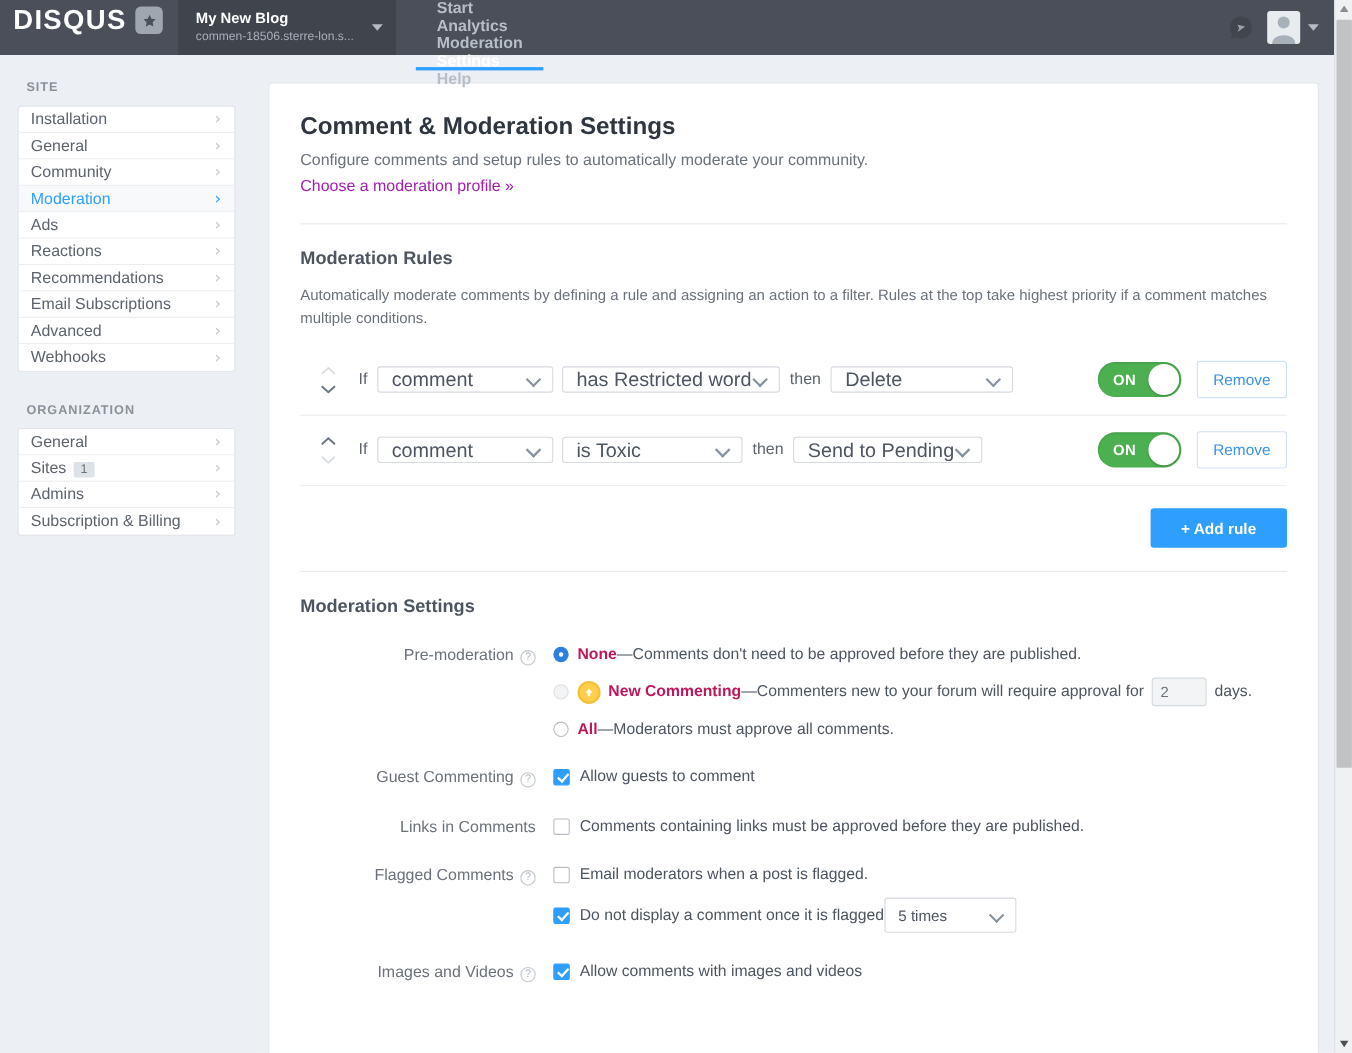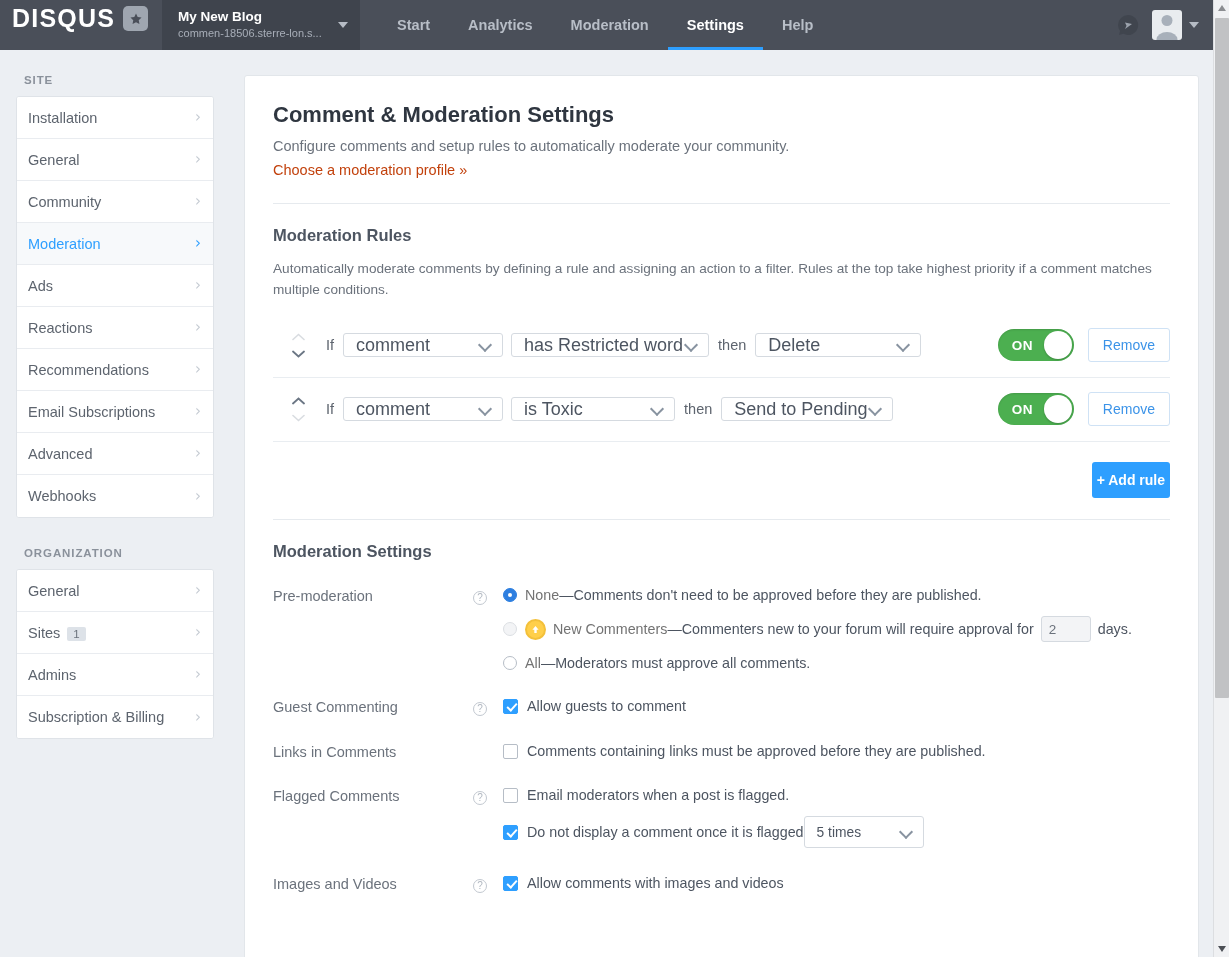--- a/index.html
+++ b/index.html
@@ -53,21 +53,21 @@
     line-height: 1.35; white-space: nowrap;
     overflow: hidden; text-overflow: ellipsis;
   }
   .caret-down {
     width: 0; height: 0; margin-left: 6px;
     border-left: 5px solid transparent;
     border-right: 5px solid transparent;
     border-top: 6px solid #b6bcc5;
   }
 
-  .mainnav { display: flex; align-items: stretch; margin-left: 18px; }
+  .mainnav { display: flex; align-items: stretch; margin-left: 18px; flex-direction: column; }
   .navitem {
     position: relative;
     display: flex; align-items: center;
     padding: 0 19px;
     color: #b8bec7; font-size: 14.5px; font-weight: bold;
     text-decoration: none; cursor: pointer;
     white-space: nowrap;
   }
   .navitem.active { color: #ffffff; }
   .navitem.active::after {
@@ -119,21 +119,21 @@
   }
   .side-heading.second { margin-top: 29px; }
   .side-group {
     background: #fff;
     border: 1px solid #dfe3e8;
     border-radius: 3px;
     overflow: hidden;
   }
   .side-item {
     display: flex; align-items: center;
-    height: 42px; padding: 0 12px 0 11px;
+    height: 24px; padding: 0 12px 0 11px;
     border-bottom: 1px solid #e9ecf0;
     color: #5d646e; font-size: 14.5px;
     cursor: pointer; background: #fff;
   }
   .side-item:last-child { border-bottom: none; }
   .side-item.active { color: #2e9fff; background: #f7f9fb; }
   .side-item-label { flex: 1; white-space: nowrap; }
   .side-chevron {
     font-size: 15px; color: #c4cad2; line-height: 1;
     font-family: "DejaVu Sans", sans-serif;
@@ -160,21 +160,21 @@
     min-height: 900px;
     padding: 0 28px;
   }
   .panel-head { padding: 26px 0 24px 0; border-bottom: 1px solid #e6eaee; }
   .page-title {
     font-size: 22px; color: #2f3640; font-weight: bold;
     margin: 0 0 10px 0;
   }
   .page-sub { font-size: 14.5px; color: #6b727c; margin-bottom: 7px; }
   .page-link {
-    font-size: 14.5px; color: #c2410c; text-decoration: none; cursor: pointer;
+    font-size: 14.5px; color: #a21caf; text-decoration: none; cursor: pointer;
   }
 
   .section-head { padding: 22px 0 0 0; }
   .section-title {
     font-size: 16.5px; color: #4d5561; font-weight: bold; margin-bottom: 13px;
   }
   .section-desc {
     font-size: 13.6px; color: #6b727c; line-height: 1.55;
     max-width: 880px; margin-bottom: 8px;
   }
@@ -254,32 +254,32 @@
 
   .addrule-bar {
     display: flex; justify-content: flex-end;
     padding: 20px 0 21px 0;
     border-bottom: 1px solid #e6eaee;
   }
   .btn-add {
     background: #2e9fff; color: #fff;
     border: none; border-radius: 3px;
     font-size: 14px; font-weight: bold;
-    padding: 10px 5px; cursor: pointer;
+    padding: 10px 28px; cursor: pointer;
     font-family: "Liberation Sans", sans-serif;
   }
 
   
   .settings { padding-top: 22px; }
   .set-row { display: flex; margin-bottom: 27px; }
   .set-label {
     width: 230px; flex: none; text-align: right;
     padding-right: 16px; padding-top: 1px;
     font-size: 14.5px; color: #6b727c;
-    display: flex; justify-content: space-between; align-items: flex-start; gap: 6px;
+    display: flex; justify-content: flex-end; align-items: flex-start; gap: 6px;
   }
   .help-icon {
     display: inline-block; width: 14px; height: 14px;
     border: 1px solid #c2c8d0; border-radius: 50%;
     color: #b0b7c0; font-size: 10px; line-height: 12px;
     text-align: center; cursor: pointer; margin-top: 3px;
     flex: none; font-family: "Liberation Sans", sans-serif;
   }
   .set-body { flex: 1; padding-top: 0; }
 
@@ -301,21 +301,21 @@
     left: 4px; top: 4px; width: 4px; height: 4px;
     border-radius: 50%; background: #fff;
   }
   .radio.disabled { border-color: #dcdfe3; background: #f3f4f6; }
   .pro-badge {
     width: 21px; height: 21px; border-radius: 50%;
     background: #ffcf4a; border: 2px solid #f3c03a;
     margin-right: 7px; flex: none;
     display: flex; align-items: center; justify-content: center;
   }
-  .strong { font-weight: normal; color: #737373; }
+  .strong { font-weight: bold; color: #be185d; }
   .num-input {
     width: 50px; height: 26px;
     border: 1px solid #d5dae0; border-radius: 3px;
     background: #f3f4f6; color: #6b727c;
     font-size: 13.5px; padding: 0 7px;
     margin: 0 7px;
     font-family: "Liberation Sans", sans-serif;
   }
 
   .checkbox {
@@ -564,21 +564,21 @@
             <span> — </span>
             <span>Comments don't need to be approved before they are published.</span>
           </div>
           <div class="opt-line">
             <span class="radio disabled"></span>
             <span class="pro-badge">
               <svg width="11" height="11" viewBox="0 0 12 12">
                   <path d="M6 2.2l3.4 4H7.3v3.6H4.7V6.2H2.6z" fill="#fff"></path>
                 </svg>
             </span>
-            <span class="strong">New Commenters</span>
+            <span class="strong">New Commenting</span>
             <span> — </span>
             <span>Commenters new to your forum will require approval for</span>
             <input class="num-input" type="text" readonly="" value="2" style="">
             <span>days.</span>
           </div>
           <div class="opt-line">
             <span class="radio"></span>
             <span class="strong">All</span>
             <span> — </span>
             <span>Moderators must approve all comments.</span>

